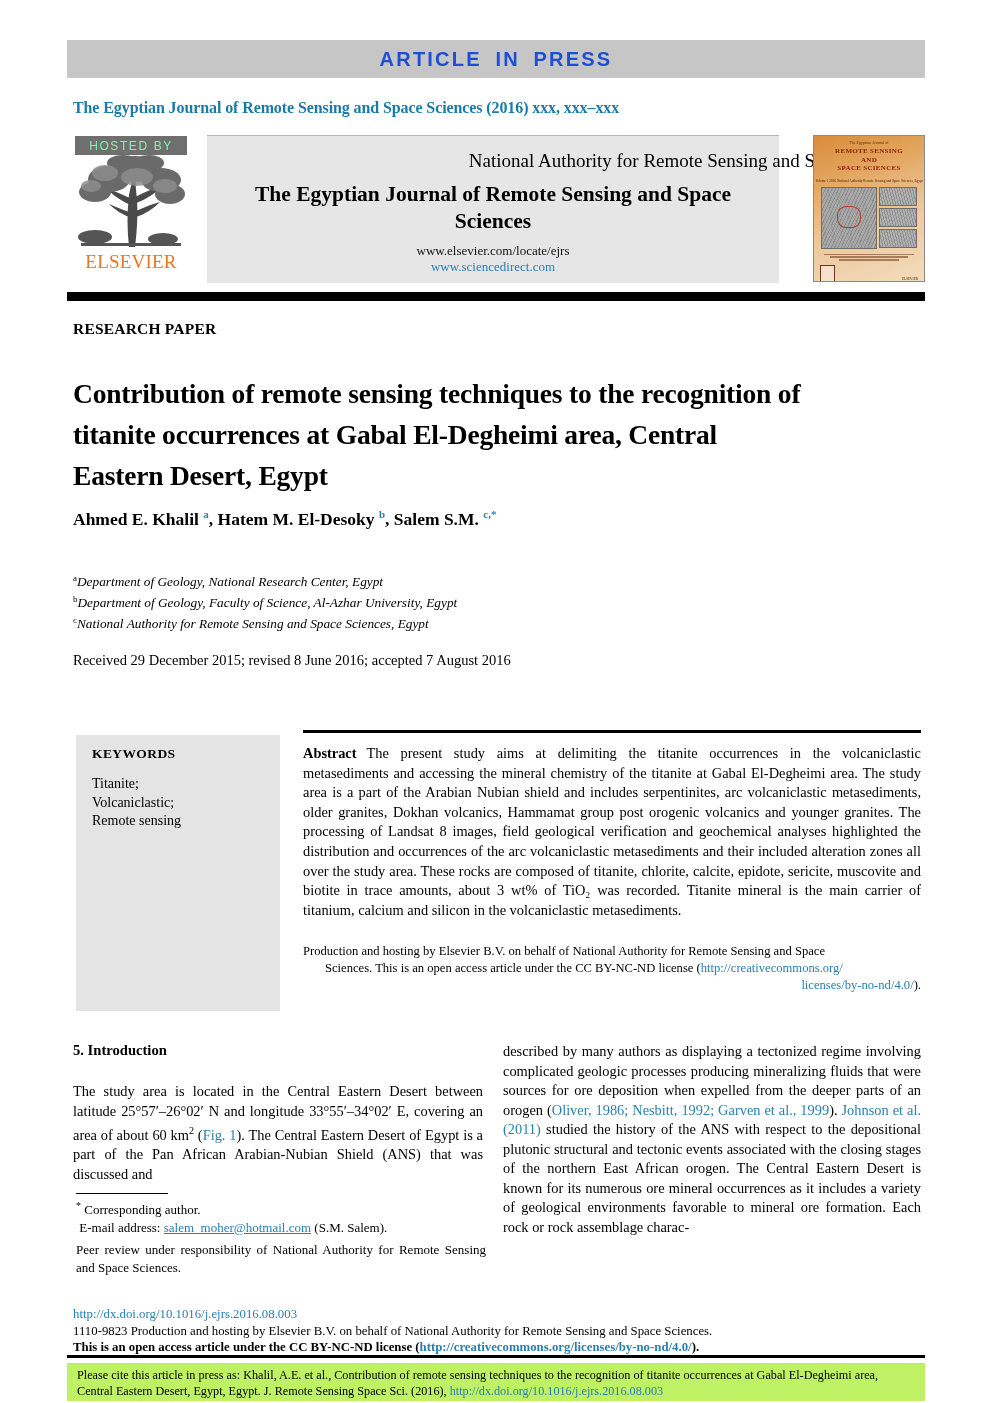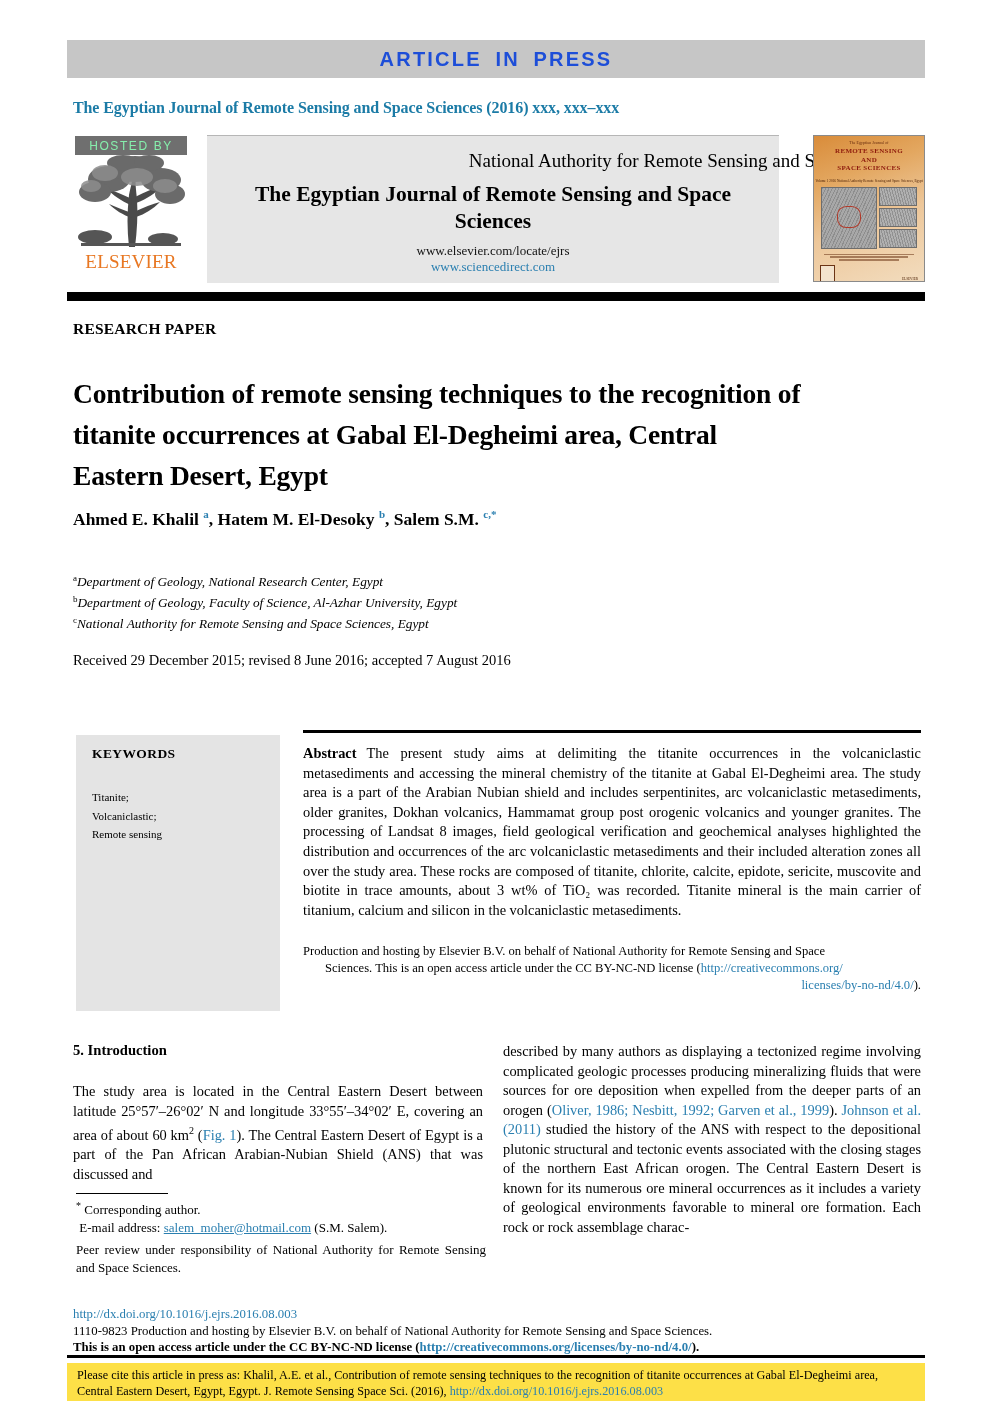--- a/index.html
+++ b/index.html
@@ -332,23 +332,22 @@
     font-family: "Liberation Serif", serif;
     font-weight: bold;
     font-size: 13.5px;
     letter-spacing: 0.4px;
   }
   .kw-list {
     position: absolute;
     left: 92px;
     top: 775px;
     font-family: "Liberation Serif", serif;
-    font-size: 11px;
+    font-size: 14px;
     line-height: 18.5px;
-    margin-top: 13px;
   }
 
   .abs-rule {
     position: absolute;
     left: 303px;
     top: 730px;
     width: 618px;
     height: 2.5px;
     background: #000000;
   }
@@ -460,21 +459,21 @@
     background: #000000;
   }
 
   
   .cite-box {
     position: absolute;
     left: 67px;
     top: 1363px;
     width: 858px;
     height: 38px;
-    background: #fde047;
+    background: #bef264;
     box-sizing: border-box;
     padding: 5px 10px 0 10px;
   }
   .cite-box p {
     margin: 0;
     font-family: "Liberation Serif", serif;
     font-size: 12.2px;
     line-height: 15.6px;
   }
 </style>

